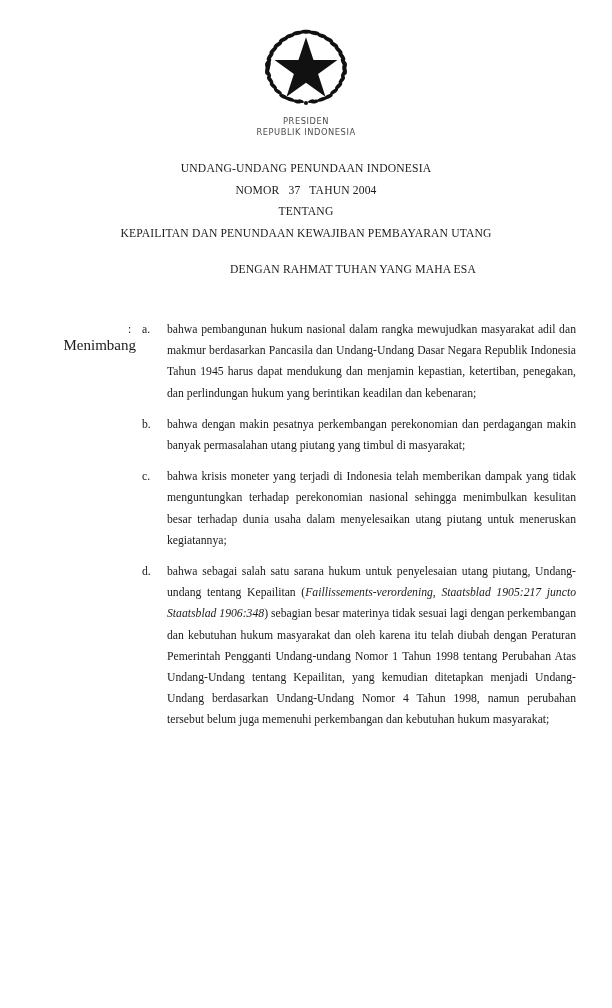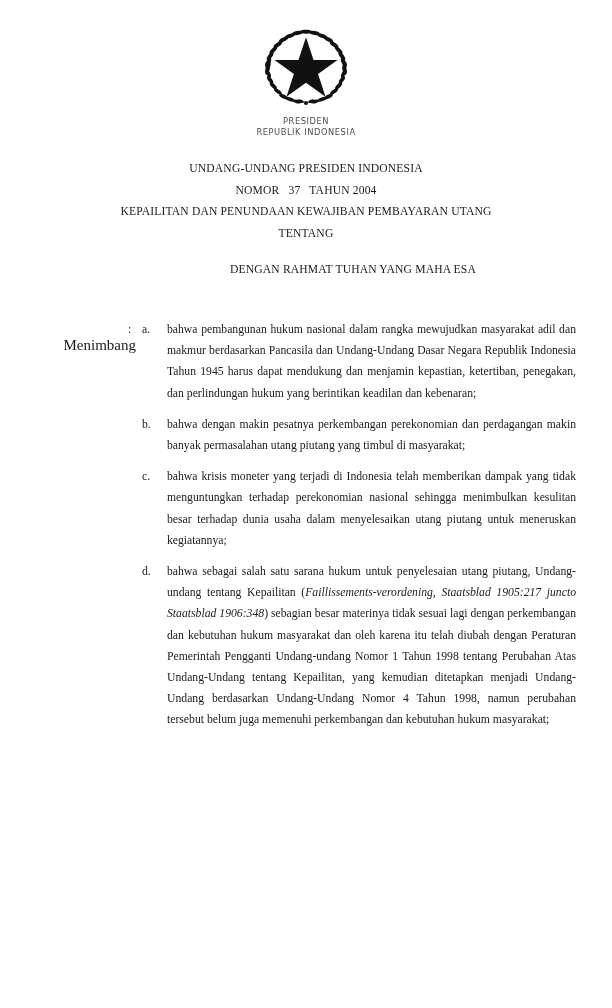--- a/index.html
+++ b/index.html
@@ -228,24 +228,24 @@
         <polygon points="100,42 118.6,98.2 177.8,98.2 129.9,133.1 148.2,189.4 100,154.5 51.8,189.4 70.1,133.1 22.2,98.2 81.4,98.2" transform="translate(0,-16) scale(0.88) translate(13.6,13.6)"></polygon>
       </g>
     </svg>
     <div class="emblem-caption">
       <div>PRESIDEN</div>
       <div>REPUBLIK INDONESIA</div>
     </div>
   </div>
 
   <div class="title-block">
-    <span class="tline">UNDANG-UNDANG PRESIDEN INDONESIA</span>
+    <span class="tline">UNDANG-UNDANG PENUNDAAN INDONESIA</span>
     <span class="tline">NOMOR   37   TAHUN 2004</span>
+    <span class="tline">TENTANG</span>
     <span class="tline">KEPAILITAN DAN PENUNDAAN KEWAJIBAN PEMBAYARAN UTANG</span>
-    <span class="tline">TENTANG</span>
   </div>
 
   <div class="dengan-line">
     <span class="dengan-inner">DENGAN RAHMAT TUHAN YANG MAHA ESA</span>
   </div>
 
 
   <div class="considerations">
 
     <div class="cons-row">

